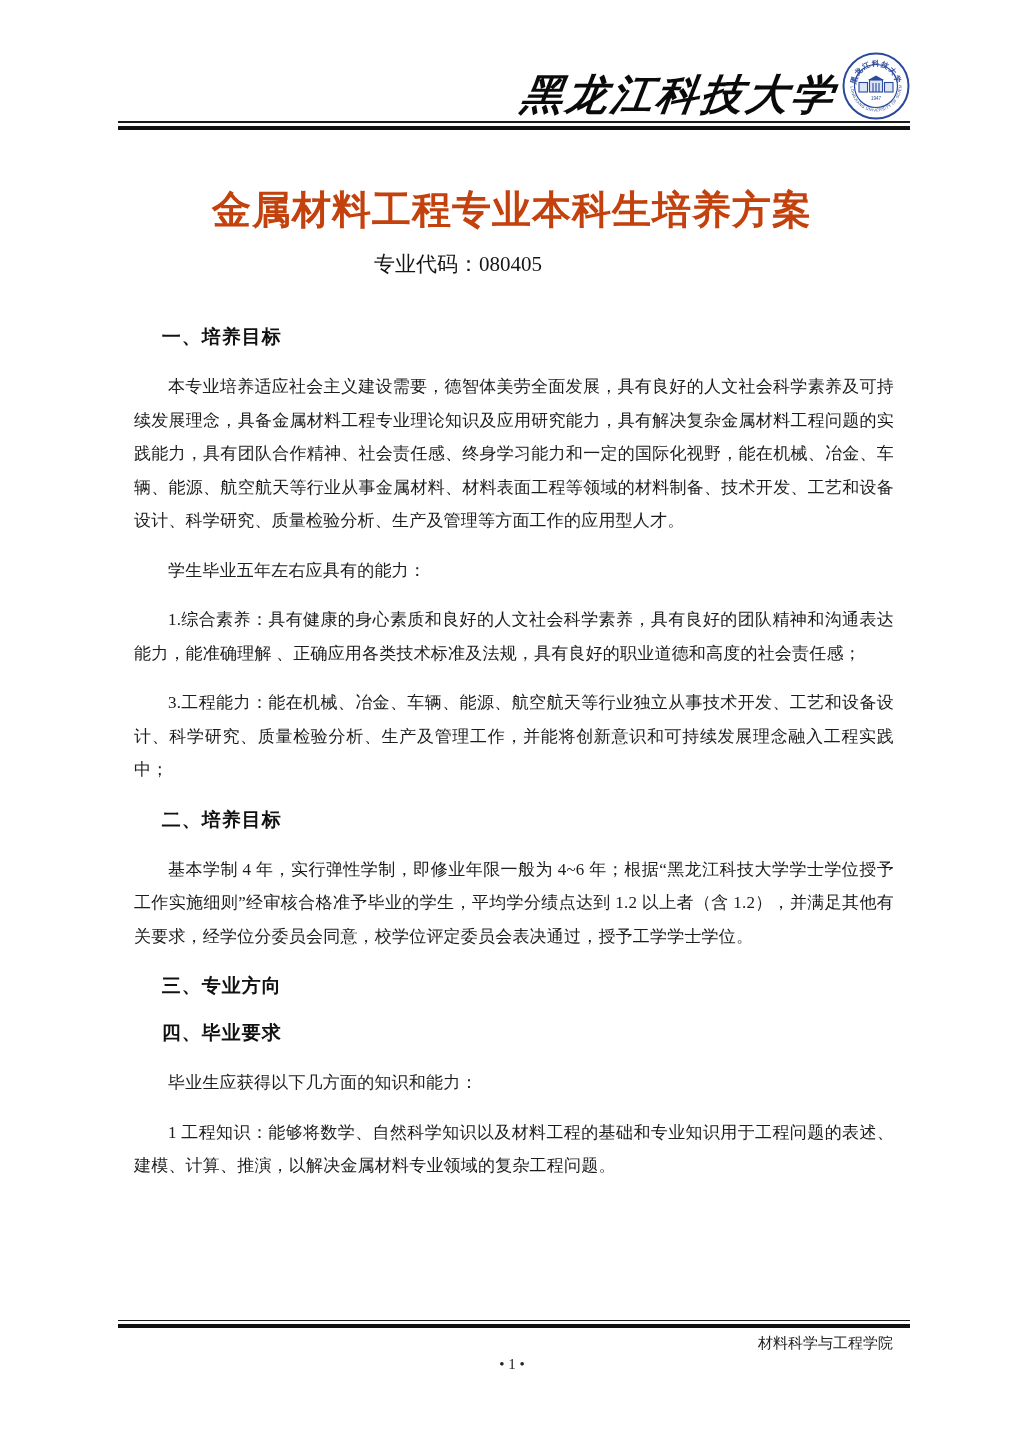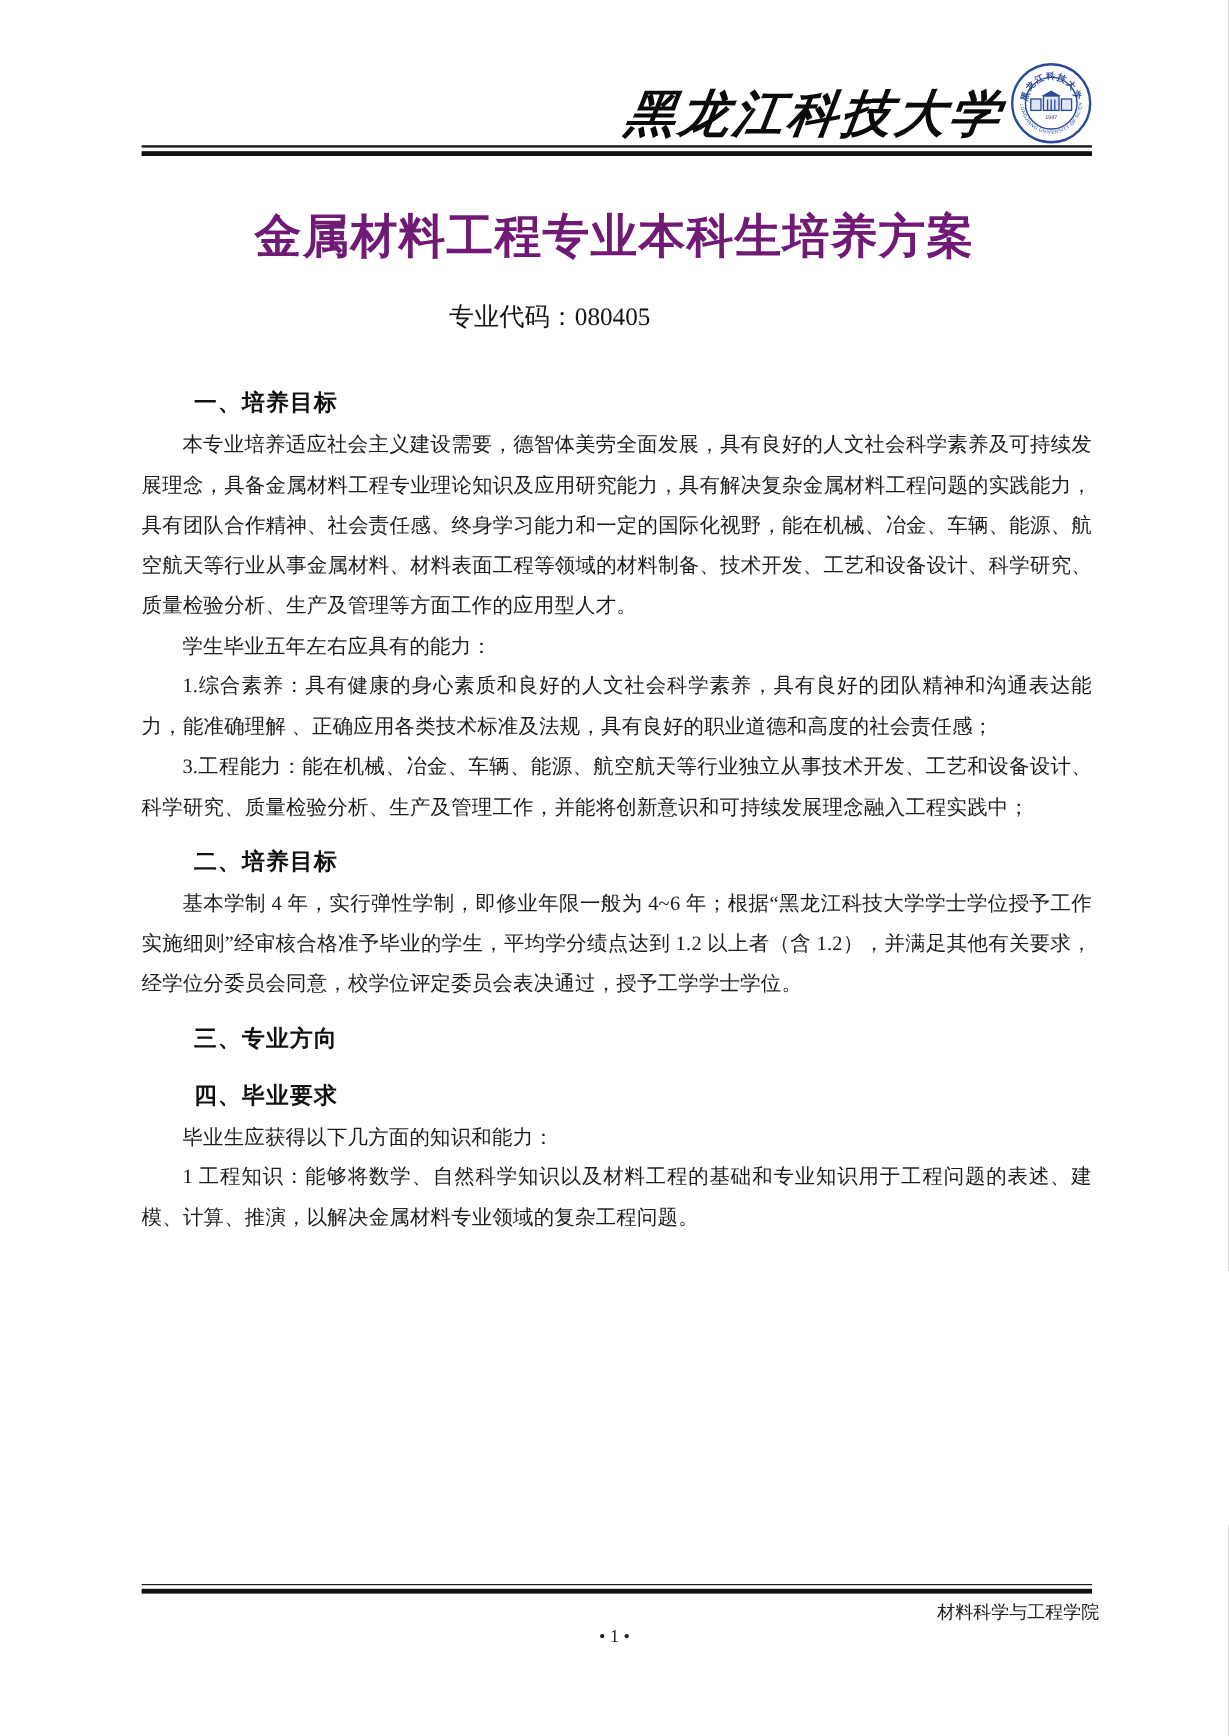--- a/index.html
+++ b/index.html
@@ -26,52 +26,52 @@
     padding-bottom:4px;
     white-space:nowrap;
   }
   .seal{width:68px;height:68px;flex:0 0 auto;}
   .rule-header{
     position:absolute;top:121px;left:118px;width:792px;height:3px;
     border-top:2px solid #1a1a1a;border-bottom:4px solid #111;
   }
   
   .doc-title{
-    position:absolute;top:170px;left:0;width:1024px;
+    position:absolute;top:183px;left:0;width:1024px;
     text-align:center;font-size:39px;font-weight:bold;
-    letter-spacing:1px;color:#701a75;
+    letter-spacing:1px;color:#c2410c;
     font-family:"Liberation Serif","DejaVu Serif",serif;
   }
   .doc-subtitle{
     position:absolute;top:250px;left:0;width:916px;
     text-align:center;font-size:21px;color:#151515;
   }
   
   .doc-body{
     position:absolute;top:320px;left:118px;width:792px;
   }
   .doc-body h2{
     margin:13px 0 0 0;
     font-family:Liberation Sans, sans-serif;
     font-weight:700;font-size:19px;line-height:34px;
     color:#111;text-indent:2.3em;letter-spacing:1px;
   }
   .doc-body h2:first-child{margin-top:0;}
   .doc-body p{
-    margin:0;font-size:17px;line-height:33.5px;
+    margin:16px;font-size:17px;line-height:33.5px;
     text-align:justify;text-indent:2em;color:#1c1c1c;
     letter-spacing:0.2px;
   }
   
   .rule-footer{
     position:absolute;top:1320px;left:118px;width:792px;height:3px;
     border-top:1px solid #1a1a1a;border-bottom:4px solid #111;
   }
   .footer-dept{
-    position:absolute;top:1334px;left:124px;width:792px;
+    position:absolute;top:1334px;left:101px;width:792px;
     text-align:right;font-size:15px;color:#222;
   }
   .footer-page{
     position:absolute;top:1356px;left:0;width:1024px;
     text-align:center;font-size:15px;color:#222;
   }
 </style>
 </head>
 <body>
 

